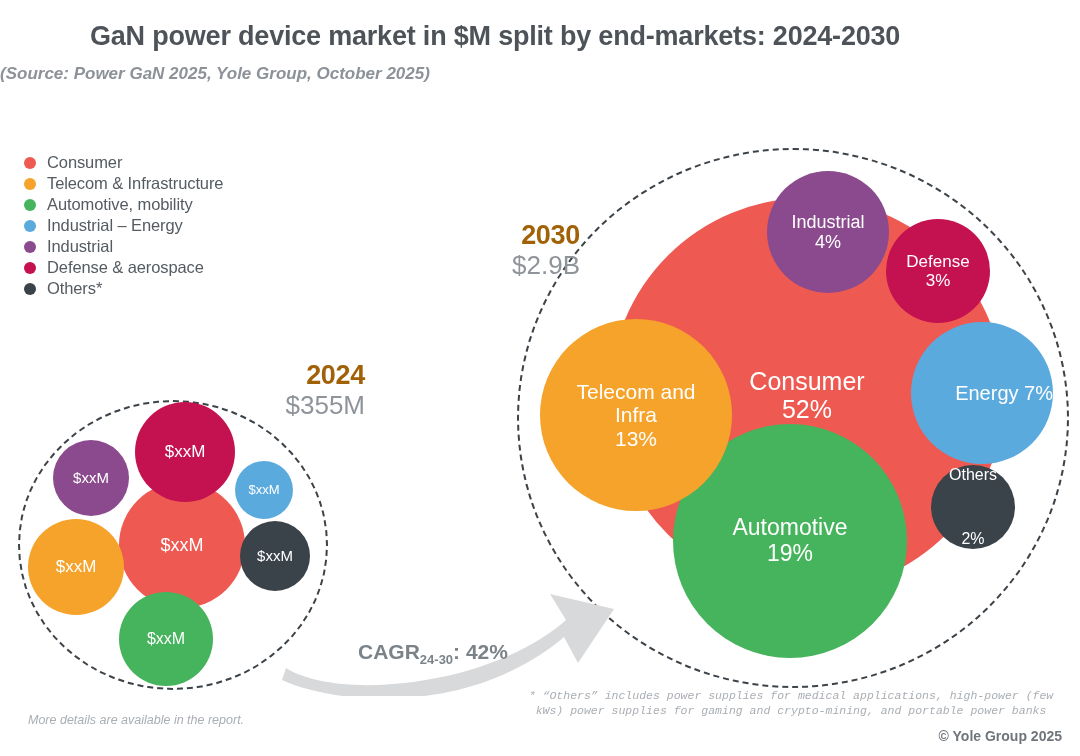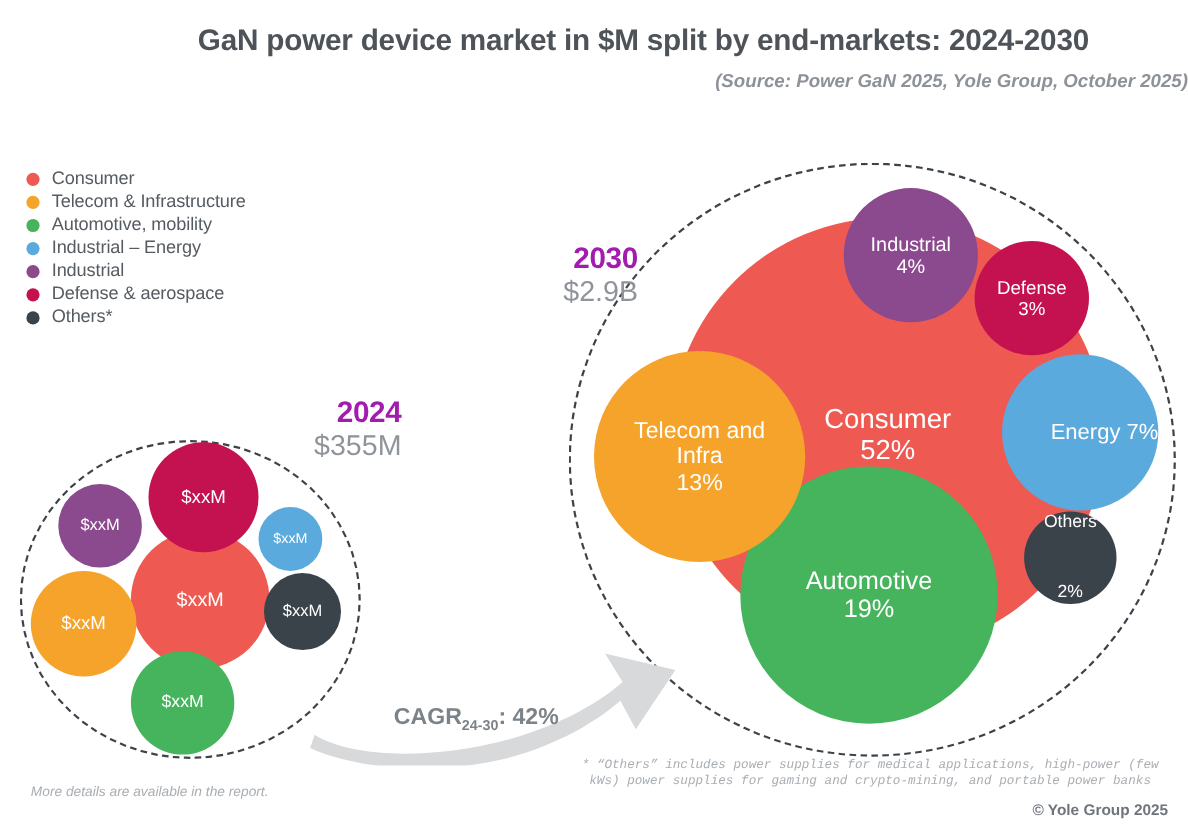--- a/index.html
+++ b/index.html
@@ -14,21 +14,21 @@
     overflow: hidden;
     font-family: "Liberation Sans", sans-serif;
     color: #4a4f55;
   }
 
   
   #header {
     position: absolute;
     left: 0; top: 18px;
     width: 1080px;
-    text-align: right;
+    text-align: left;
   }
   #chart-title {
     font-size: 27px;
     line-height: 36px;
     font-weight: 600;
     color: #4d5358;
     letter-spacing: -0.2px;
     margin: 0 auto;
     width: 900px;
   }
@@ -91,21 +91,21 @@
   .bubble .b-val  { display: block; }
 
   
   .year-block {
     position: absolute;
     text-align: right;
   }
   .year-label {
     font-size: 27px;
     font-weight: 700;
-    color: #a21caf;
+    color: #a16207;
     letter-spacing: -0.3px;
     line-height: 30px;
   }
   .year-value {
     font-size: 26px;
     font-weight: 400;
     color: #8f949a;
     line-height: 30px;
   }
 

